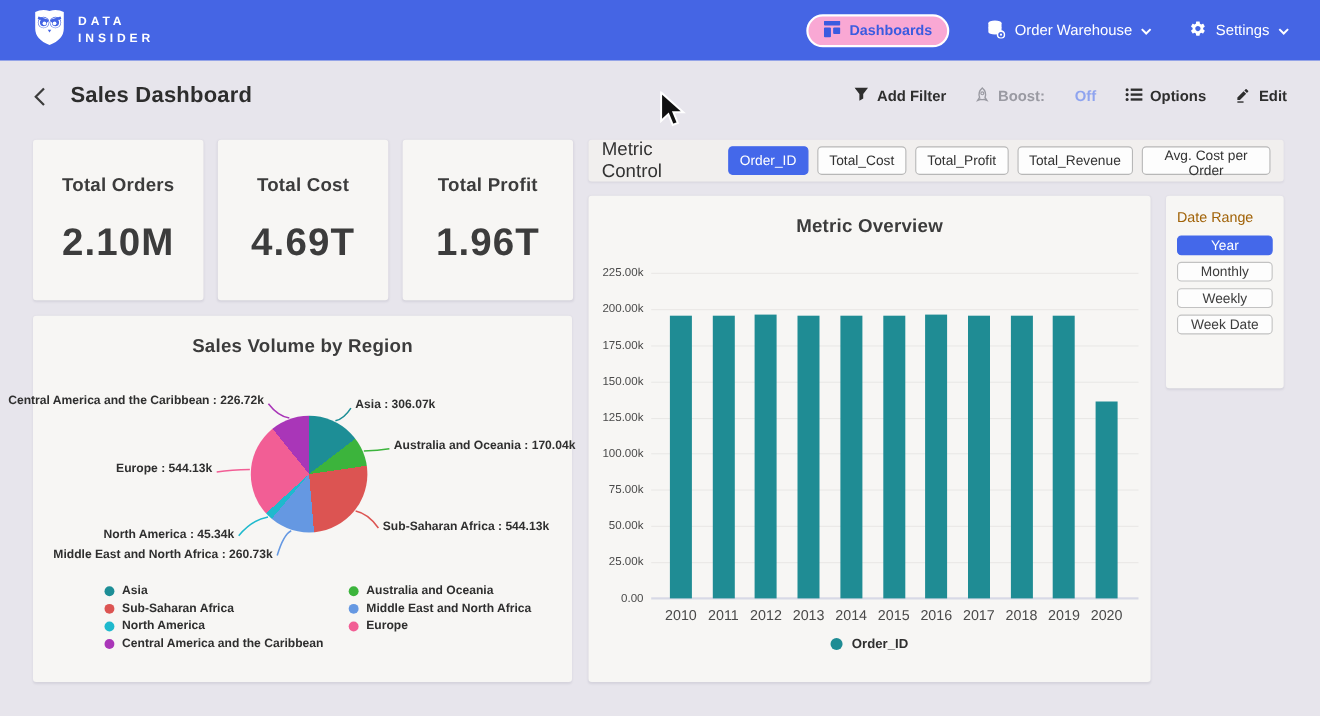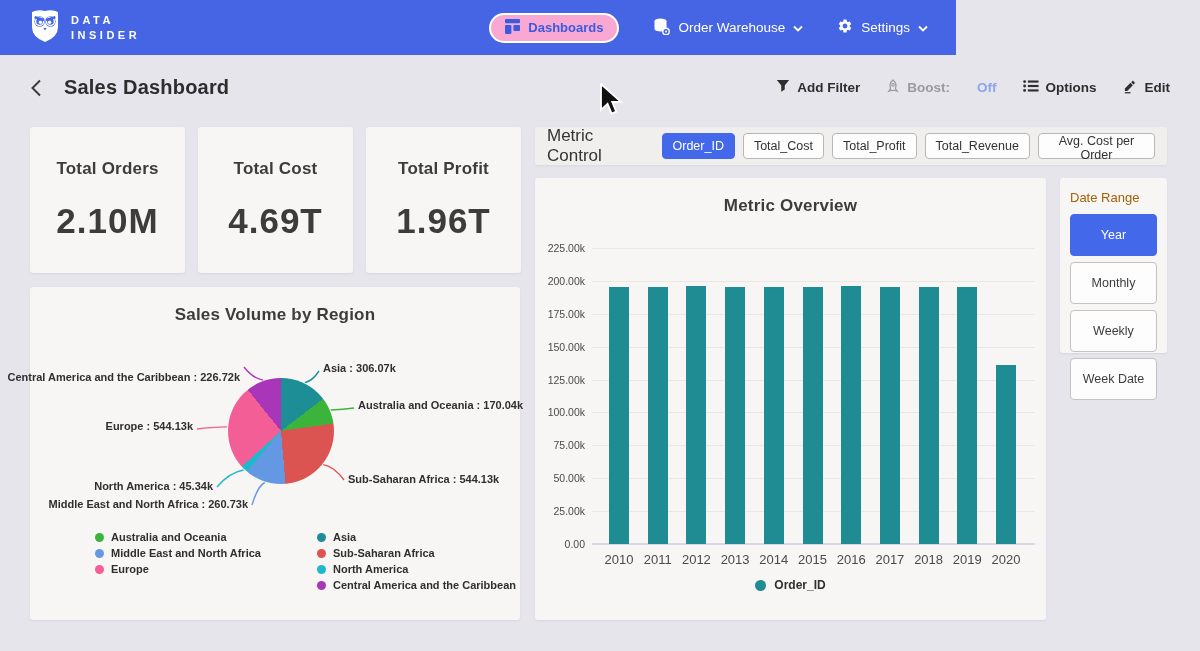--- a/index.html
+++ b/index.html
@@ -5,21 +5,21 @@
   * { margin:0; padding:0; box-sizing:border-box; }
   html,body { width:1200px; height:651px; }
   body {
     font-family:"Liberation Sans", sans-serif;
     background:#e7e5ec;
     position:relative; overflow:hidden;
     color:#333;
   }
   
   .navbar {
-    position:absolute; left:0; top:0; width:956px; height:55px;
+    position:absolute; left:0; top:0; width:1200px; height:55px;
     background:#4565e4; display:flex; align-items:center; justify-content:space-between;
     padding:0 28px 0 30px;
   }
   .brand { display:flex; align-items:center; gap:11px; }
   .brand-text { display:flex; flex-direction:column; gap:2px; }
   .brand-text span { color:#fff; font-size:11px; font-weight:bold; letter-spacing:3.5px; line-height:1.1; }
   .nav-right { display:flex; align-items:center; gap:34px; }
   .pill {
     display:flex; align-items:center; gap:8px; background:#f9a8d4;
     border:2px solid #ffffff; border-radius:15px; height:30px; padding:0 14px;
@@ -72,21 +72,21 @@
   .gridline { position:absolute; height:1px; background:#e9e8e6; }
   .axis-base { position:absolute; height:2px; background:#d7d9e6; }
   .bar { position:absolute; }
   .xtick { position:absolute; font-size:13px; color:#4a4a4a; width:40px; text-align:center; }
   .bar-legend { position:absolute; left:0; top:400px; width:511px; display:flex; align-items:center; justify-content:center; gap:8px; font-size:12px; font-weight:bold; color:#2f2f2f; cursor:pointer; }
   .bar-legend .legend-dot { width:11px; height:11px; }
   
   .date-panel { left:1060px; top:178px; width:107px; height:175px; padding:12px 10px; }
   .date-label { font-size:13px; color:#a16207; margin-bottom:9px; }
   .date-btn {
-    display:block; width:87px; height:42px; margin-bottom:6px; border-radius:4px;
+    display:block; width:87px; height:18px; margin-bottom:6px; border-radius:4px;
     background:#fdfdfd; border:1px solid #c2c2c2; font-size:12.5px; color:#3d3d3d; cursor:pointer;
     font-family:"Liberation Sans", sans-serif;
   }
   .date-btn.selected { background:#4468ea; border-color:#4468ea; color:#fff; }
   
   #cursor { position:absolute; left:599px; top:83px; pointer-events:none; }
 </style>
 </head>
 <body>
 
@@ -232,53 +232,53 @@
       <path d="M197.15757948990606 139.87765192951687 Q180.57091077045771 140.19600414008934 167 142" fill="none" stroke="#f25e95" stroke-width="1.4"></path>
       <path d="M233.01045108392884 93.08461794510147 Q222.55470298776797 91.12192525333624 214 80" fill="none" stroke="#a936b8" stroke-width="1.4"></path>
     </svg>
   <div id="pie-labels">
       <div class="pie-label" style="top: 75px; left: 293px;">Asia : 306.07k</div>
       <div class="pie-label" style="top: 112px; left: 328px;">Australia and Oceania : 170.04k</div>
       <div class="pie-label" style="top: 186px; left: 318px;">Sub-Saharan Africa : 544.13k</div>
       <div class="pie-label" style="top: 211px; right: 272px;">Middle East and North Africa : 260.73k</div>
       <div class="pie-label" style="top: 193px; right: 307px;">North America : 45.34k</div>
       <div class="pie-label" style="top: 133px; right: 327px;">Europe : 544.13k</div>
-      <div class="pie-label" style="top: 84px; right: 280px;">Central America and the Caribbean : 226.72k</div>
+      <div class="pie-label" style="top: 71px; right: 280px;">Central America and the Caribbean : 226.72k</div>
     </div>
   <div class="pie-legend" id="pie-legend">
       <div class="legend-col">
         <div class="legend-item">
+          <span class="legend-dot" style="background: rgb(29, 142, 150);"></span>
+          <span>Asia</span>
+        </div>
+        <div class="legend-item">
+          <span class="legend-dot" style="background: rgb(220, 84, 82);"></span>
+          <span>Sub-Saharan Africa</span>
+        </div>
+        <div class="legend-item">
+          <span class="legend-dot" style="background: rgb(31, 185, 205);"></span>
+          <span>North America</span>
+        </div>
+        <div class="legend-item">
+          <span class="legend-dot" style="background: rgb(169, 54, 184);"></span>
+          <span>Central America and the Caribbean</span>
+        </div>
+      </div>
+      <div class="legend-col">
+        <div class="legend-item">
           <span class="legend-dot" style="background: rgb(60, 180, 60);"></span>
           <span>Australia and Oceania</span>
         </div>
         <div class="legend-item">
           <span class="legend-dot" style="background: rgb(101, 152, 226);"></span>
           <span>Middle East and North Africa</span>
         </div>
         <div class="legend-item">
           <span class="legend-dot" style="background: rgb(242, 94, 149);"></span>
           <span>Europe</span>
-        </div>
-      </div>
-      <div class="legend-col">
-        <div class="legend-item">
-          <span class="legend-dot" style="background: rgb(29, 142, 150);"></span>
-          <span>Asia</span>
-        </div>
-        <div class="legend-item">
-          <span class="legend-dot" style="background: rgb(220, 84, 82);"></span>
-          <span>Sub-Saharan Africa</span>
-        </div>
-        <div class="legend-item">
-          <span class="legend-dot" style="background: rgb(31, 185, 205);"></span>
-          <span>North America</span>
-        </div>
-        <div class="legend-item">
-          <span class="legend-dot" style="background: rgb(169, 54, 184);"></span>
-          <span>Central America and the Caribbean</span>
         </div>
       </div>
     </div>
 </section>
 
 <section class="metric-bar">
   <span class="metric-bar-label">Metric Control</span>
   <div id="chips" style="display:flex;gap:8px;">
       <button class="chip selected">Order_ID</button>
       <button class="chip">Total_Cost</button>

